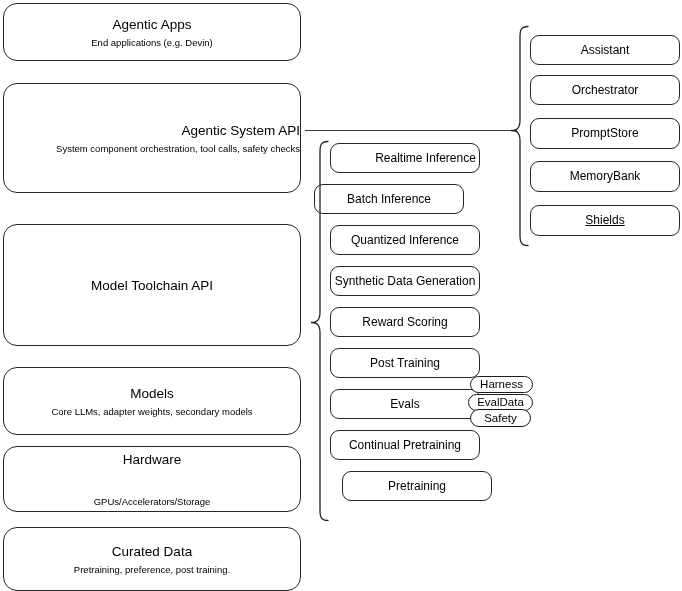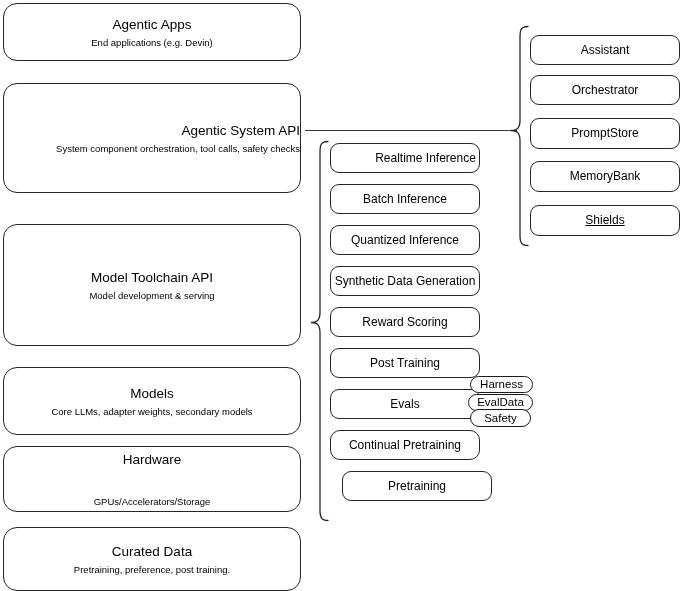--- a/index.html
+++ b/index.html
@@ -86,21 +86,20 @@
     <div class="layer-sub">End applications (e.g. Devin)</div>
   </div>
 
   <div class="box layer-box" style="left:3px; top:83px; width:298px; height:110px;align-items:flex-end;">
     <div class="layer-title">Agentic System API</div>
     <div class="layer-sub">System component orchestration, tool calls, safety checks</div>
   </div>
 
   <div class="box layer-box" style="left:3px; top:224px; width:298px; height:122px;">
     <div class="layer-title">Model Toolchain API</div>
-    <div class="layer-sub">Model development &amp; serving</div>
   </div>
 
   <div class="box layer-box" style="left:3px; top:367px; width:298px; height:68px;">
     <div class="layer-title">Models</div>
     <div class="layer-sub">Core LLMs, adapter weights, secondary models</div>
   </div>
 
   <div class="box layer-box" style="left:3px; top:446px; width:298px; height:66px;gap:24px;">
     <div class="layer-title">Hardware</div>
     <div class="layer-sub">GPUs/Accelerators/Storage</div>
@@ -121,39 +120,39 @@
 
   <div class="brace" style="left:505px; top:25px; width:24px; height:222px;">
     <svg width="24" height="222" viewBox="0 0 24 222" fill="none" xmlns="http://www.w3.org/2000/svg">
       <path d="M23 1.5 C16 1.5 15 5 15 12 L15 95 C15 102 13 105.5 6 105.5 C13 105.5 15 109 15 116 L15 210 C15 217 16 220.5 23 220.5" stroke="#262626" stroke-width="1.3" fill="none" stroke-linecap="round"></path>
     </svg>
   </div>
 
   <div class="box item-box" style="left:330px; top:143px; width:150px; height:30px;padding-left:41px;">
     <span>Realtime Inference</span>
   </div>
-  <div class="box item-box" style="left:330px; top:184px; width:150px; height:30px;">
+  <div class="box item-box" style="left:314px; top:184px; width:150px; height:30px;">
     <span>Batch Inference</span>
   </div>
   <div class="box item-box" style="left:330px; top:225px; width:150px; height:30px;">
     <span>Quantized Inference</span>
   </div>
   <div class="box item-box" style="left:330px; top:266px; width:150px; height:30px;">
     <span>Synthetic Data Generation</span>
   </div>
   <div class="box item-box" style="left:330px; top:307px; width:150px; height:30px;">
     <span>Reward Scoring</span>
   </div>
   <div class="box item-box" style="left:330px; top:348px; width:150px; height:30px;">
     <span>Post Training</span>
   </div>
   <div class="box item-box" style="left:330px; top:389px; width:150px; height:30px;">
     <span>Evals</span>
   </div>
-  <div class="box item-box" style="left:330px; top:430px; width:150px; height:30px;border-radius:10px;">
+  <div class="box item-box" style="left:330px; top:430px; width:150px; height:30px;">
     <span>Continual Pretraining</span>
   </div>
   <div class="box item-box" style="left:342px; top:471px; width:150px; height:30px;">
     <span>Pretraining</span>
   </div>
 
   <div class="pill" style="left:470px; top:376px; width:63px; height:17px;">
     <span>Harness</span>
   </div>
   <div class="pill" style="left:468px; top:394px; width:65px; height:17px;">

